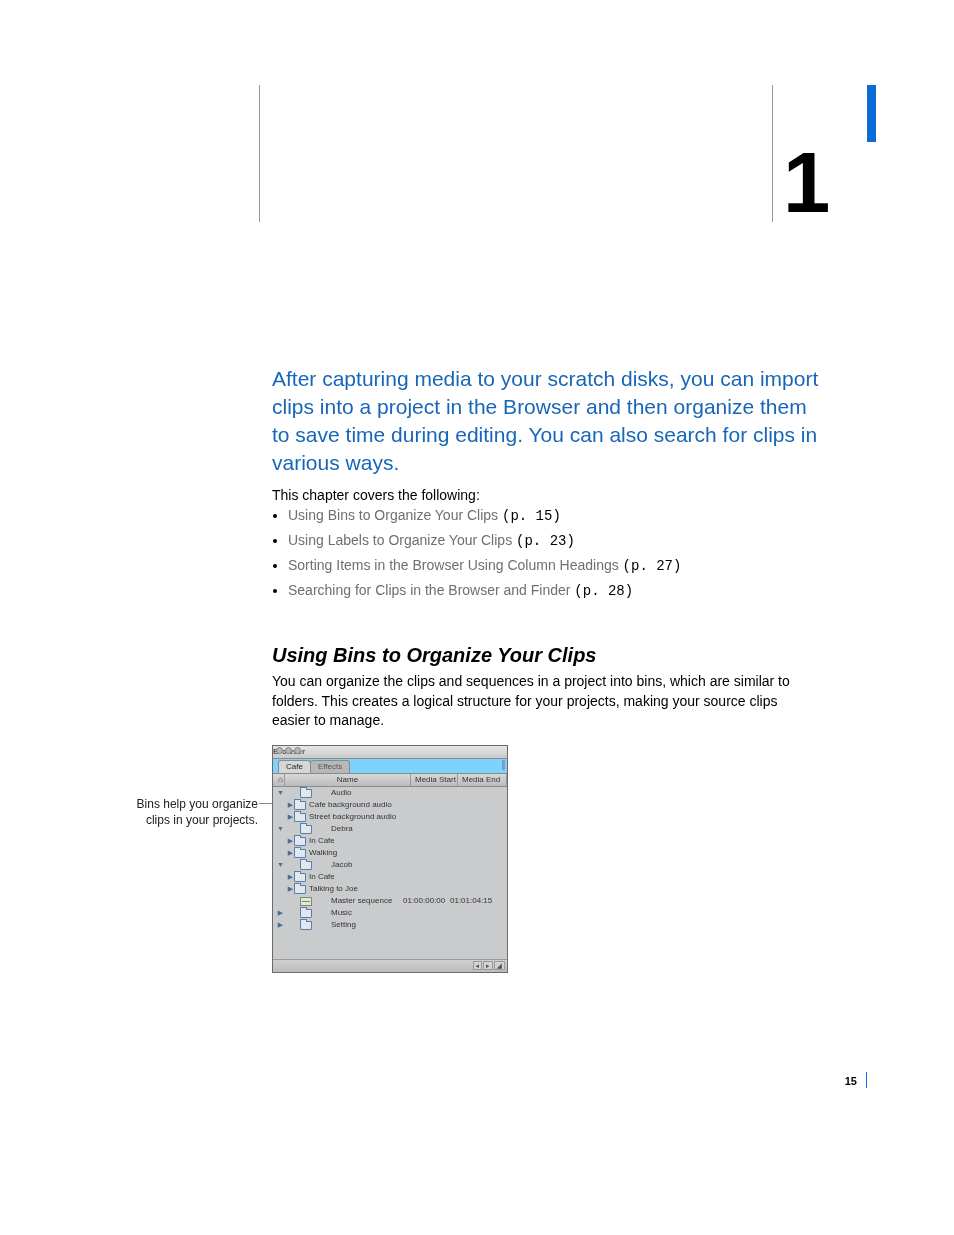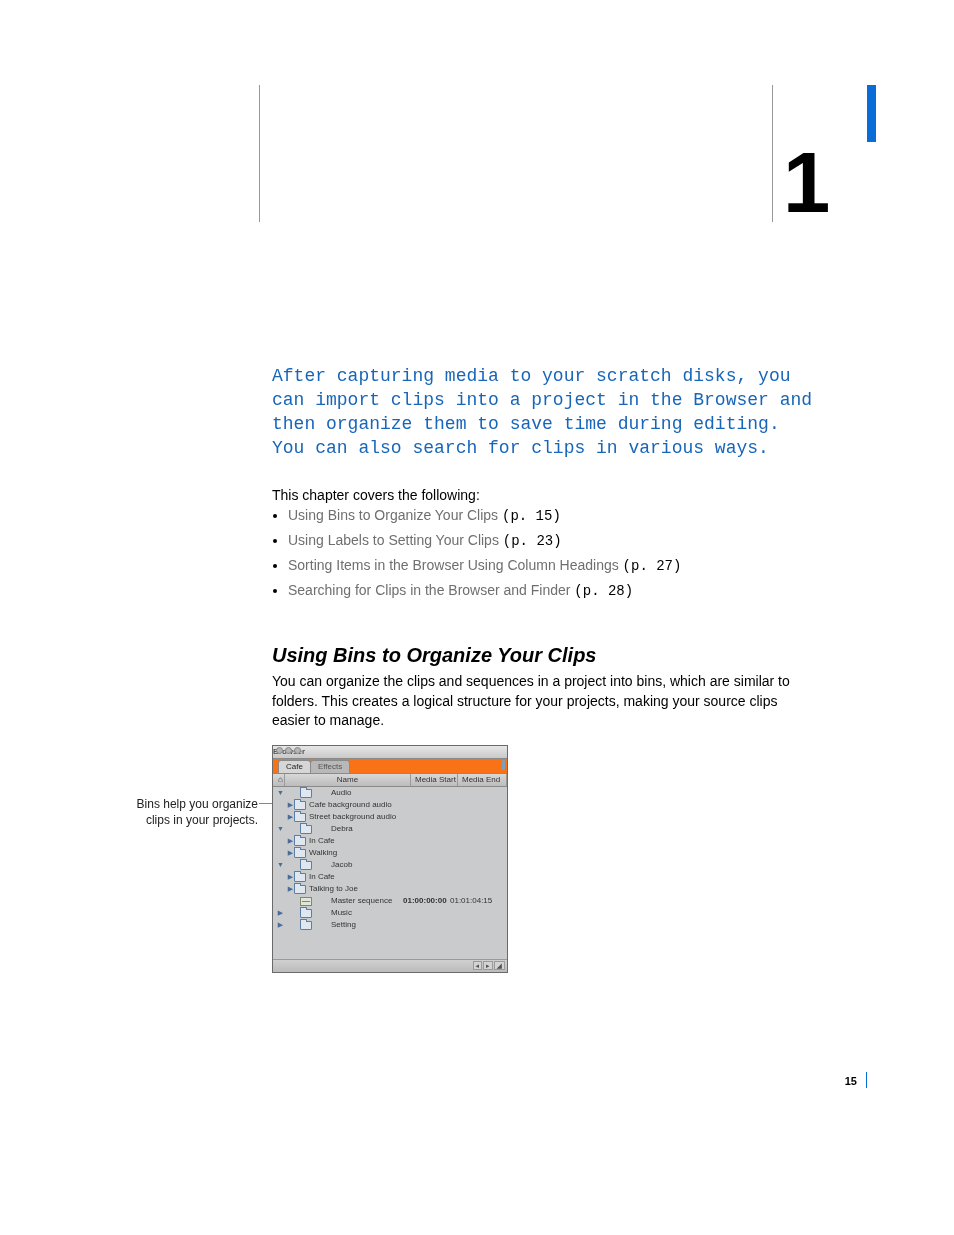--- a/index.html
+++ b/index.html
@@ -53,25 +53,24 @@
     font-size: 85px;
     font-weight: 700;
     color: #000;
     line-height: 1;
   }
   .lead {
     position: absolute;
     left: 272px;
     top: 365px;
     width: 547px;
-    font-size: 18px;
+    font-size: 21px;
     line-height: 1.33;
     color: #1766b9;
     font-weight: 400;
-    font-family: Liberation Mono, monospace;
   }
   .covers {
     position: absolute;
     left: 272px;
     top: 487px;
     font-size: 14px;
     color: #000;
   }
   ul.toc {
     position: absolute;
@@ -131,21 +130,21 @@
     left: 3px;
     top: 1px;
     display: flex;
     gap: 2px;
   }
   .b-dot { width: 7px; height: 7px; border-radius: 50%; background: #b6b6b6; border: 1px solid #888; box-sizing: border-box; }
   .b-tabs {
     position: relative;
     display: flex;
     height: 14px;
-    background: #f97316;
+    background: #7dd3fc;
     border-bottom: 1px solid #8a8a8a;
     align-items: flex-end;
     padding-left: 5px;
   }
   .b-tab {
     height: 12px;
     line-height: 12px;
     padding: 0 7px;
     border: 1px solid #8a8a8a;
     border-bottom: none;
@@ -180,21 +179,21 @@
     text-align: center;
   }
   .b-body { position: relative; }
   .b-row {
     display: flex;
     height: 12px;
     line-height: 12px;
     align-items: center;
   }
   .b-row .c-name  { width: 126px; display: flex; align-items: center; }
-  .b-row .c-start { width: 47px; color: #333; font-weight: bold; }
+  .b-row .c-start { width: 47px; color: #333; }
   .b-row .c-end   { flex: 1; color: #333; }
   .indent-0 { padding-left: 4px; gap: 16px; }
   .indent-1 { padding-left: 14px; }
   .tri {
     width: 7px;
     display: inline-block;
     color: #4a6c9b;
     font-size: 7px;
     text-align: center;
   }
@@ -299,21 +298,21 @@
 <div class="chapter-title">
   <br>
 </div>
 <div class="chapter-number">1</div>
 
 <div class="lead">After capturing media to your scratch disks, you can import clips into a project in the Browser and then organize them to save time during editing. You can also search for clips in various ways.</div>
 
 <div class="covers">This chapter covers the following:</div>
 <ul class="toc">
   <li><span class="link">Using Bins to Organize Your Clips</span> <span class="pg">(p. 15)</span></li>
-  <li><span class="link">Using Labels to Setting Your Clips</span> <span class="pg">(p. 23)</span></li>
+  <li><span class="link">Using Labels to Organize Your Clips</span> <span class="pg">(p. 23)</span></li>
   <li><span class="link">Sorting Items in the Browser Using Column Headings</span> <span class="pg">(p. 27)</span></li>
   <li><span class="link">Searching for Clips in the Browser and Finder</span> <span class="pg">(p. 28)</span></li>
 </ul>
 
 <div class="section-heading">Using Bins to Organize Your Clips</div>
 <div class="body">You can organize the clips and sequences in a project into bins, which are similar to folders. This creates a logical structure for your projects, making your source clips easier to manage.</div>
 
 <div class="callout">Bins help you organize clips in your projects.</div>
 <div class="callout-line"></div>
 

